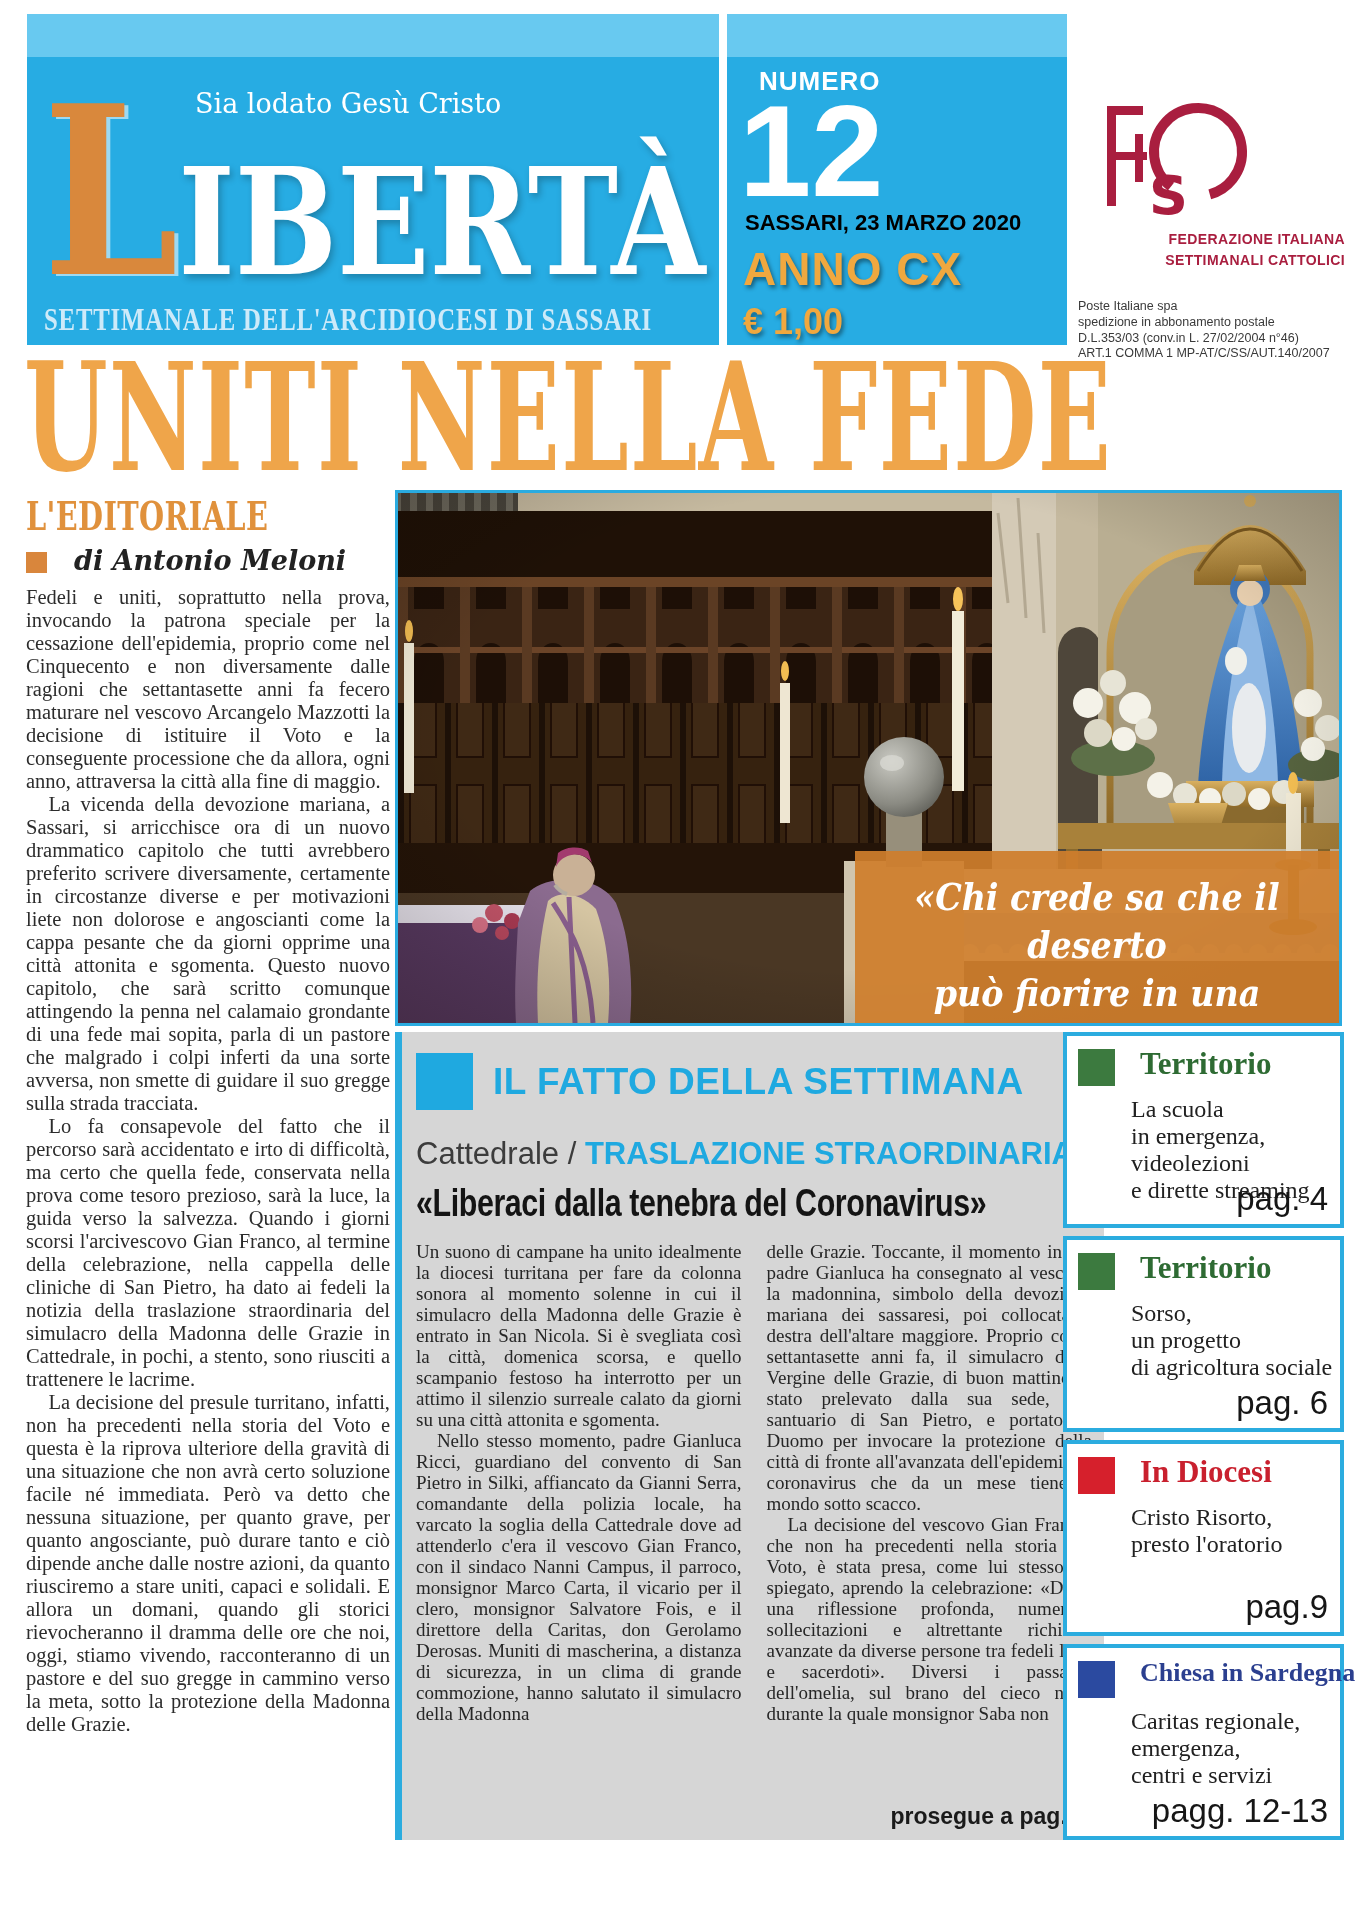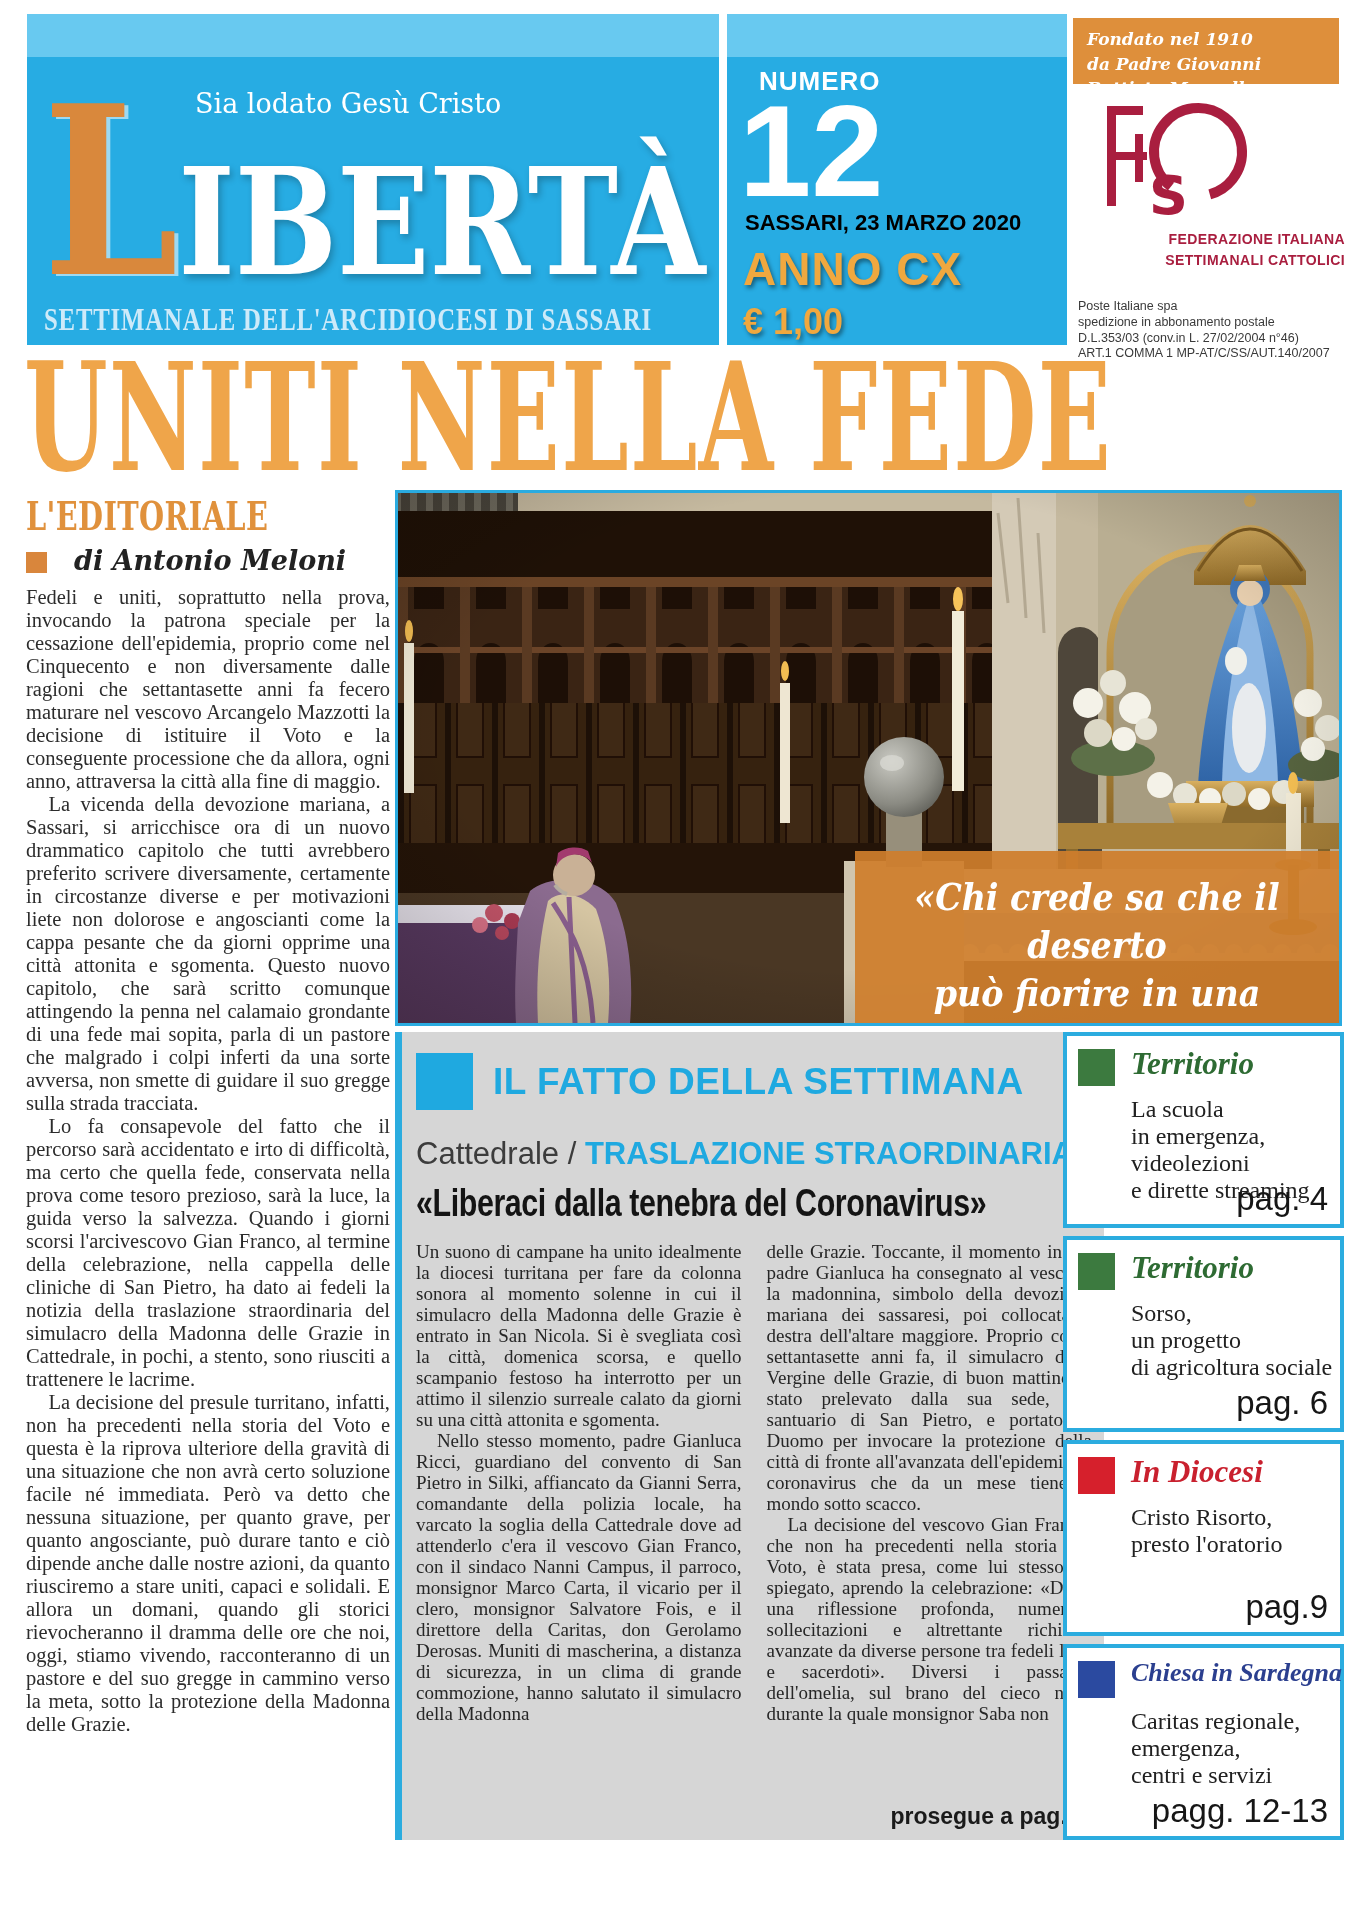--- a/index.html
+++ b/index.html
@@ -92,22 +92,22 @@
   .fatto-cols p{margin:0;text-indent:1.1em;}
   .fatto-cols p:first-of-type{text-indent:0;}
   .fatto-more{position:absolute;right:18px;bottom:10px;font-family:"Liberation Sans",sans-serif;
               font-weight:bold;font-size:23px;color:#1a1a1a;}
 
   
   .sidebar{position:absolute;left:1063px;top:1032px;width:281px;}
   .side-box{position:relative;box-sizing:border-box;width:281px;height:196px;background:#fff;
             border:4px solid #2bacdf;margin-bottom:8px;}
   .side-square{position:absolute;left:11px;top:13px;width:37px;height:37px;}
-  .side-title{position:absolute;left:64px;top:10px;font-family:"Liberation Serif",serif;
-              font-style:italic;font-weight:bold;white-space:nowrap;}
+  .side-title{position:absolute;left:73px;top:10px;font-family:"Liberation Serif",serif;
+              font-weight:bold;white-space:nowrap;}
   .side-lines{position:absolute;left:64px;top:60px;font-size:24px;line-height:27px;color:#212121;
               white-space:pre-line;}
   .side-page{position:absolute;right:12px;bottom:6px;font-family:"Liberation Sans",sans-serif;
              font-size:33px;color:#161616;}
 </style>
 </head>
 <body>
 
 <div class="page">
 
@@ -120,22 +120,20 @@
 
   <div class="mh-box mh-num">
     <div class="mh-strip"></div>
     <div class="num-label">NUMERO</div>
     <div class="num-big">12</div>
     <div class="num-date">SASSARI, 23 MARZO 2020</div>
     <div class="num-anno">ANNO CX</div>
     <div class="num-price">€ 1,00</div>
   </div>
 
-  <div class="founded">Fondato nel 1910
-da Padre Giovanni Battista Manzella</div>
 
   <div class="fisc">
     <svg width="170" height="125" viewBox="0 0 170 125">
       <circle cx="105" cy="52" r="44" fill="none" stroke="#a91e3f" stroke-width="10" stroke-dasharray="235 42" transform="rotate(128,105,52)"></circle>
       <rect x="14" y="6" width="9" height="100" fill="#a91e3f"></rect>
       <rect x="14" y="6" width="36" height="9" fill="#a91e3f"></rect>
       <rect x="14" y="52" width="40" height="8" fill="#a91e3f"></rect>
       <rect x="42" y="34" width="8" height="48" fill="#a91e3f"></rect>
       <text x="56" y="114" font-family="DejaVu Sans, sans-serif" font-weight="bold" font-size="54" fill="#a91e3f">S</text>
     </svg>

